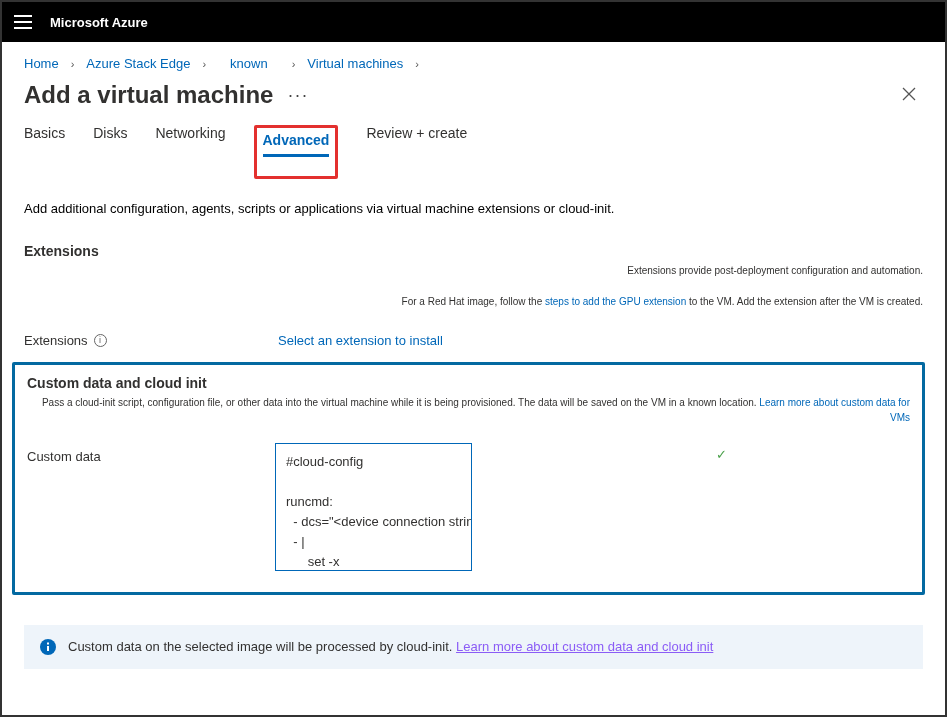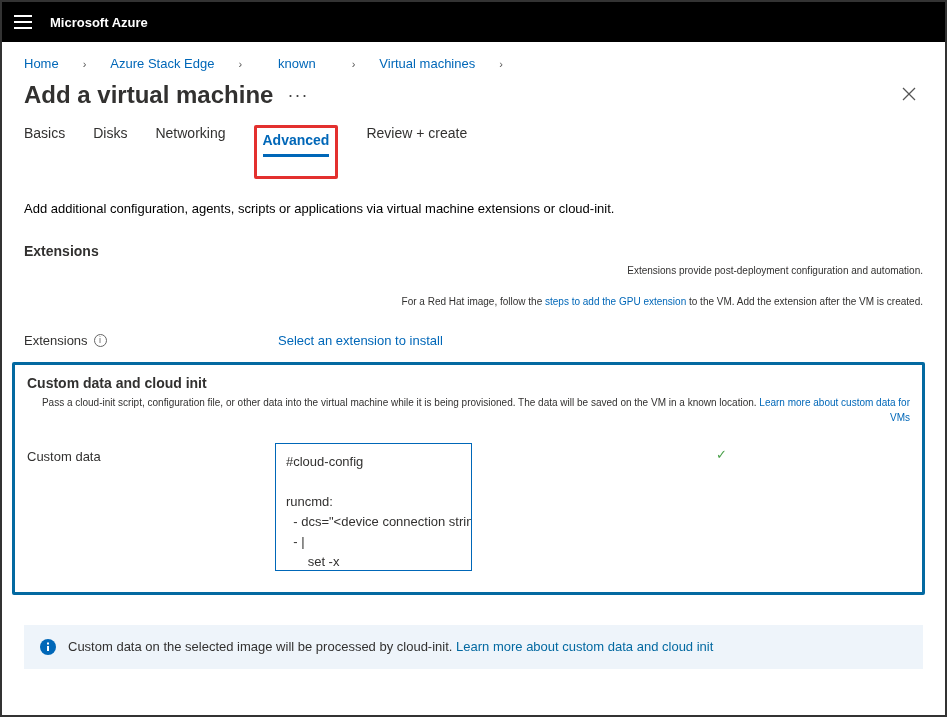--- a/index.html
+++ b/index.html
@@ -9,21 +9,21 @@
 .topbar { background: #000; color: #fff; height: 40px; display: flex; align-items: center; padding: 0 12px; gap: 18px; }
 .hamburger { width: 18px; height: 14px; display: flex; flex-direction: column; justify-content: space-between; cursor: pointer; }
 .hamburger span { height: 2px; background: #fff; }
 .brand { font-weight: 600; font-size: 13px; }
 .searchwrap { margin-left: 120px; position: relative; }
 .searchwrap svg { position: absolute; left: 10px; top: 7px; }
 .searchbox { width: 460px; height: 28px; border: none; padding: 0 10px 0 30px; background: #e5e5e5; font-size: 13px; color: #555; }
 
 
 .content { padding: 14px 22px 0 22px; }
-.breadcrumbs { font-size: 13px; display: flex; align-items: center; gap: 24px; }
+.breadcrumbs { font-size: 13px; display: flex; align-items: center; gap: 12px; }
 .breadcrumbs a { color: #0067b8; text-decoration: none; cursor: pointer; }
 .bc-sep { color: #555; font-size: 11px; }
 
 
 .titlerow { display: flex; align-items: center; margin-top: 10px; }
 .pagetitle { font-size: 24px; font-weight: 700; }
 .dots { margin-left: 14px; color: #444; font-size: 18px; letter-spacing: 1px; cursor: pointer; }
 .closex { margin-left: auto; margin-right: 6px; color: #555; cursor: pointer; }
 
 
@@ -50,21 +50,21 @@
 .fieldrow { display: flex; margin-top: 18px; }
 .fieldlabel { width: 248px; padding-top: 6px; }
 .textarea { flex: 1; max-width: 470px; height: 128px; border: 1px solid #0067b8; padding: 8px 10px; font-family: "Segoe UI", Arial, sans-serif; font-size: 13px; color: #323130; resize: none; white-space: pre; overflow-y: scroll; line-height: 1.55; }
 .ta-wrap { position: relative; flex: 1; max-width: 470px; }
 .checkmark { position: absolute; right: 18px; top: 4px; color: #4aa04a; font-size: 13px; }
 
 
 .banner { background: #eef4fa; display: flex; align-items: center; padding: 14px 16px; margin-top: 30px; gap: 12px; }
 .banner svg { flex-shrink: 0; }
 .banner .msg { font-size: 13px; }
-.banner a { color: #0369a1; cursor: pointer; }
+.banner a { color: #8b5cf6; text-decoration: underline; cursor: pointer; }
 </style>
 </head>
 <body>
 
 <div class="topbar">
   <div class="hamburger">
     <span></span>
       <span></span>
       <span></span>
   </div>

